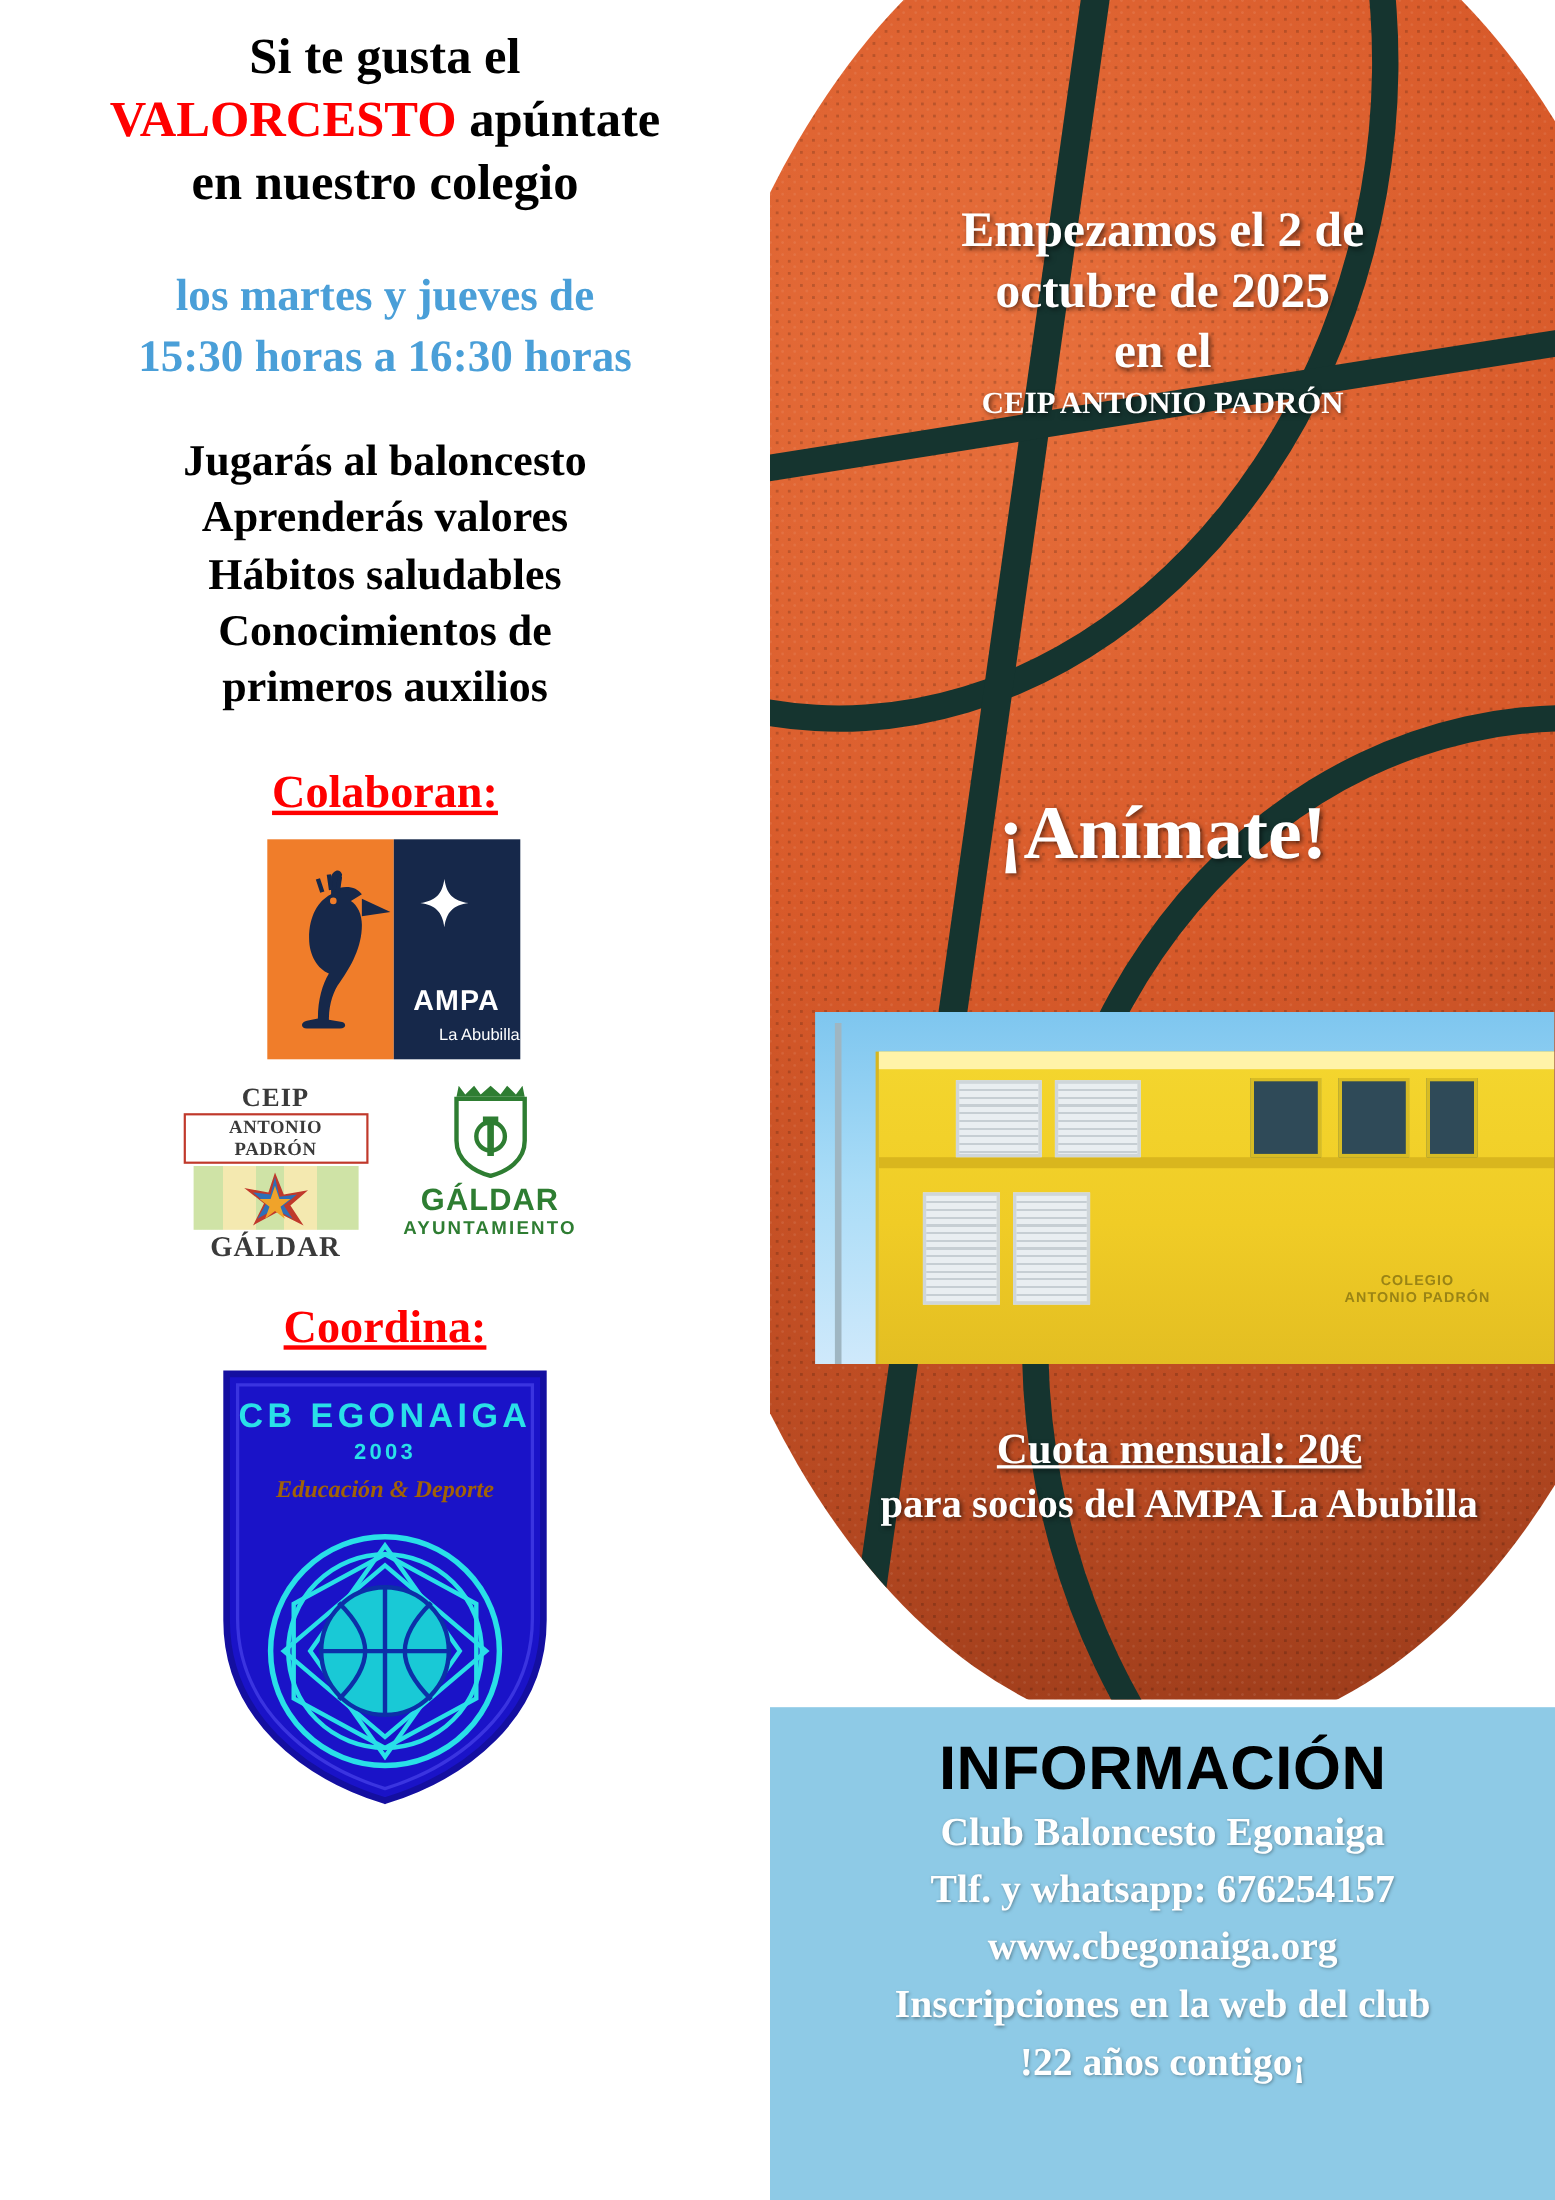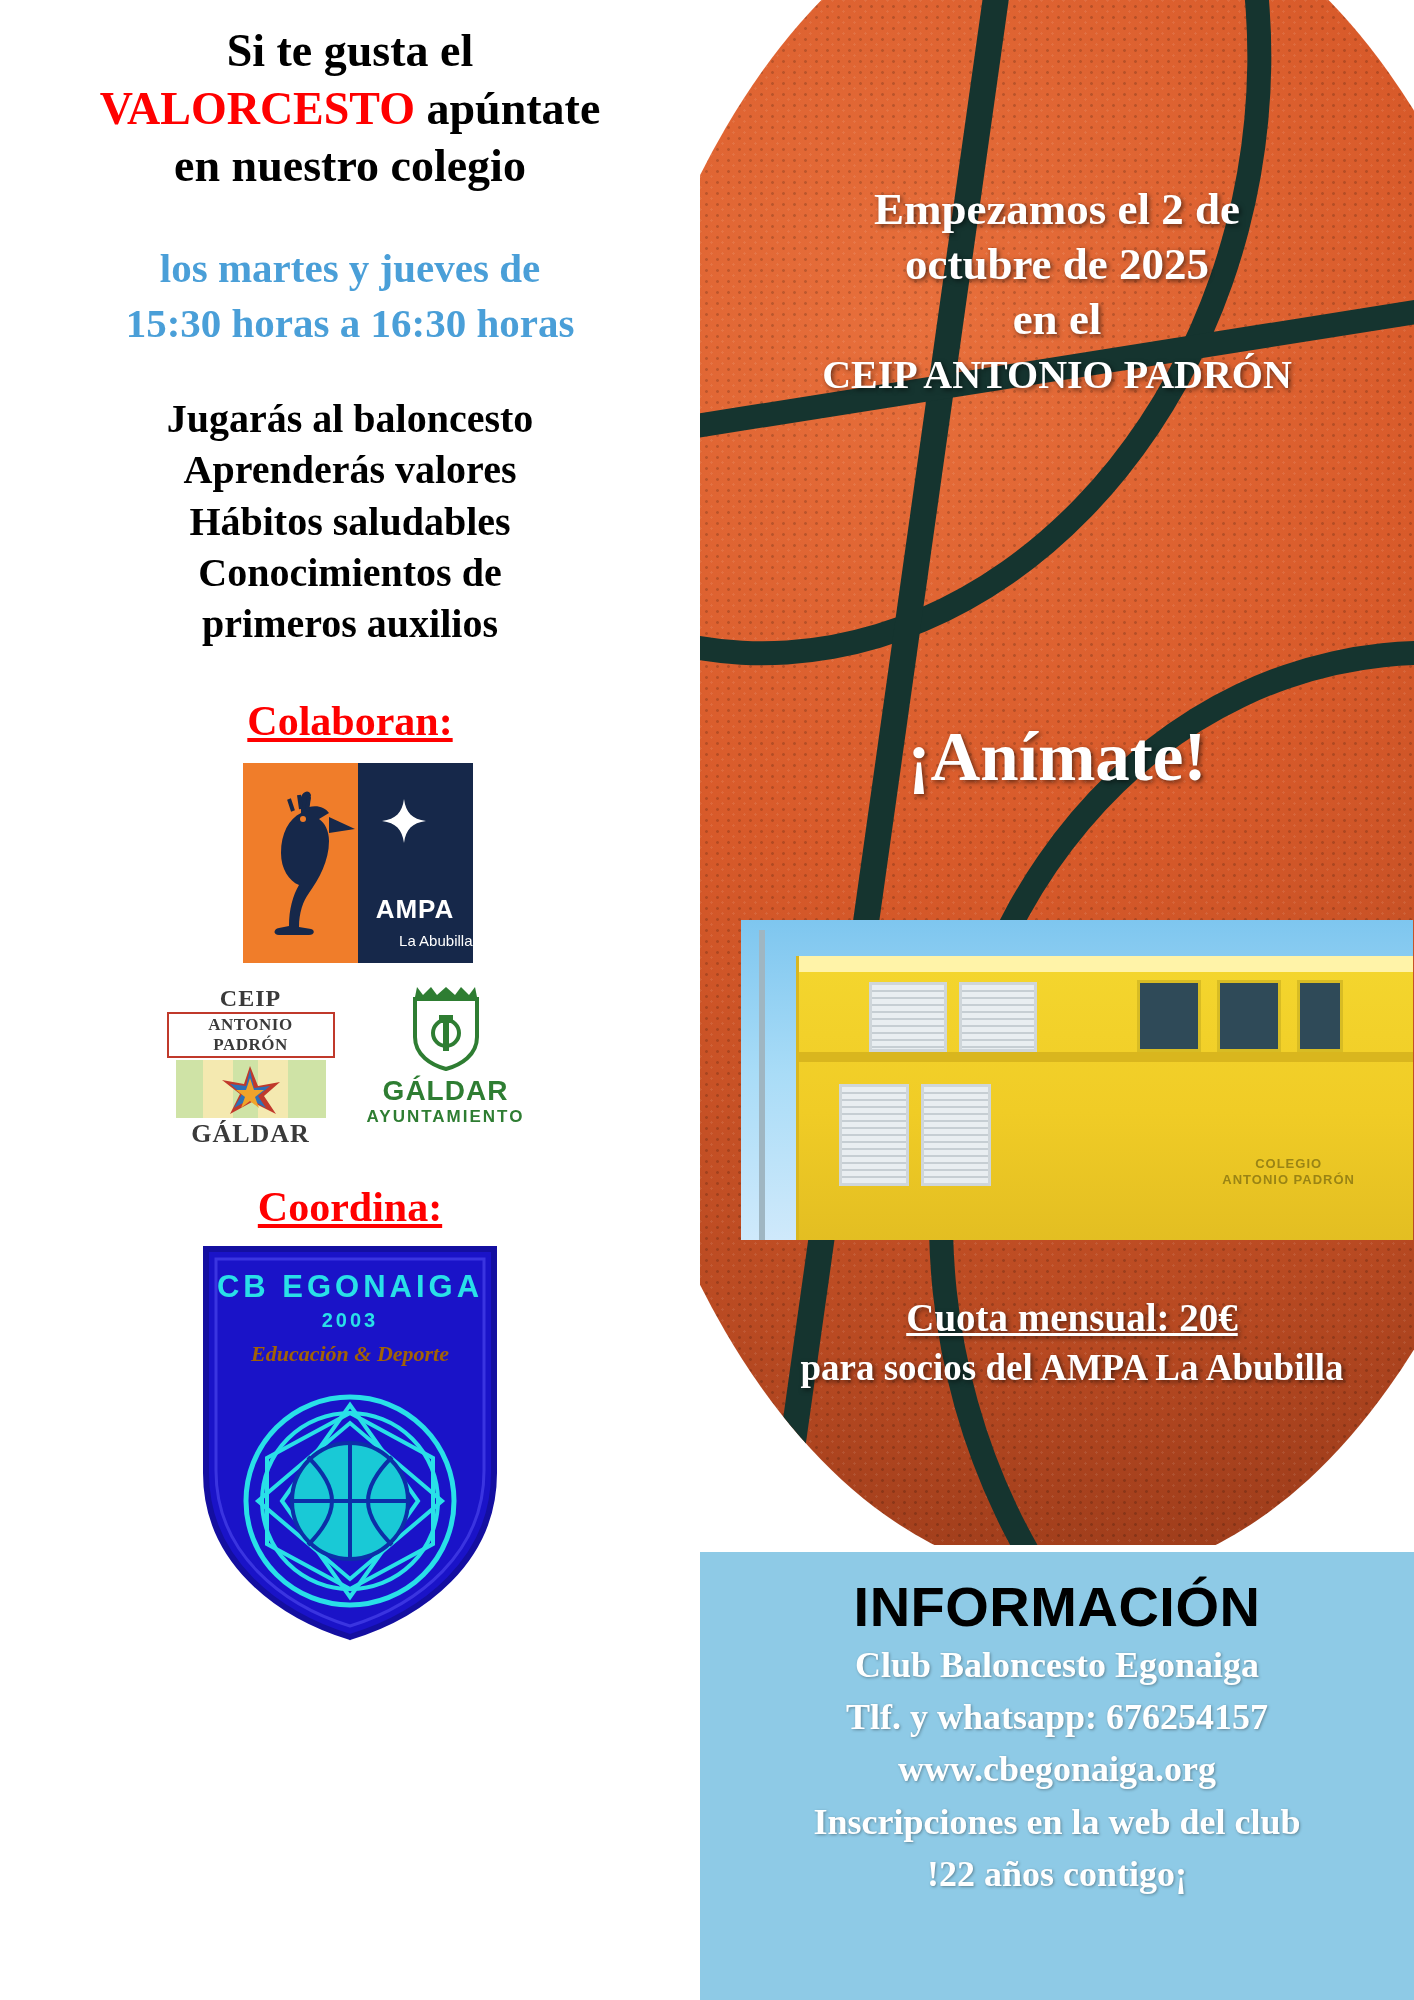--- a/index.html
+++ b/index.html
@@ -337,21 +337,21 @@
     font-size: 45px;
     line-height: 1.22;
   }
   .start-block {
     position: absolute;
     top: 182px;
     left: 0;
     width: 714px;
   }
   .school-line {
-    font-size: 40px;
+    font-size: 28px;
     margin-top: 4px;
   }
   .animate {
     position: absolute;
     top: 718px;
     left: 0;
     width: 714px;
     font-size: 69px;
   }
 

